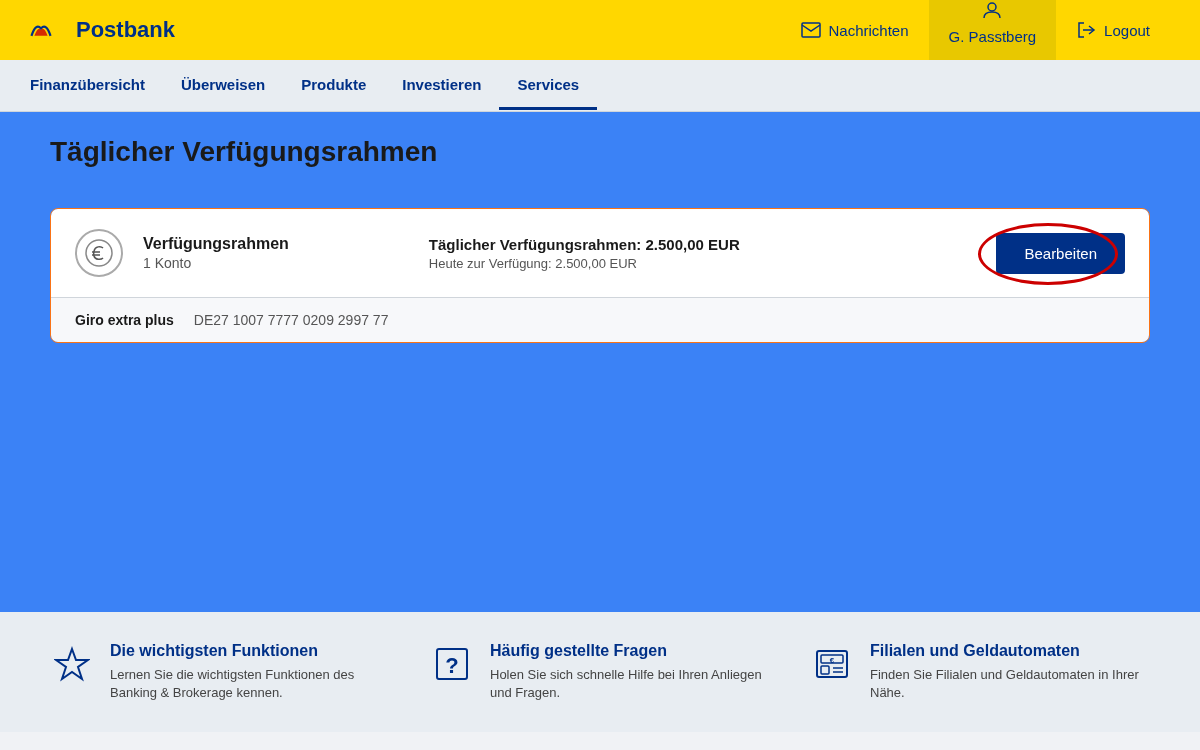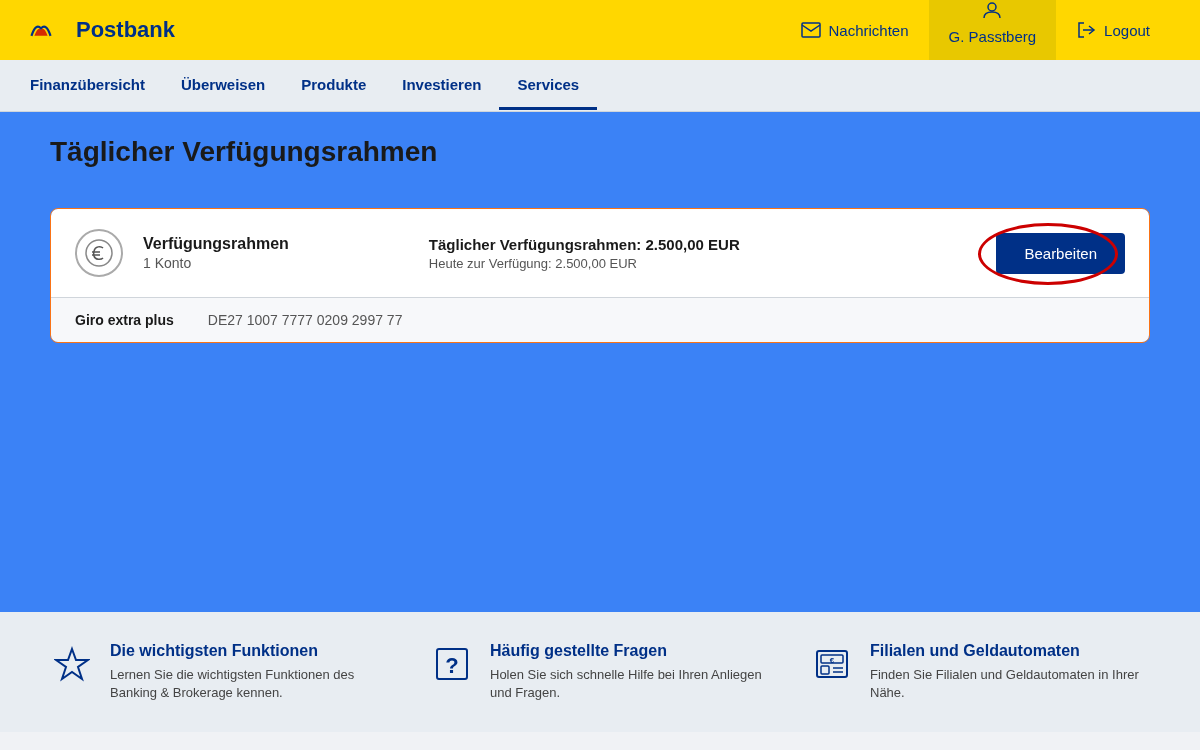--- a/index.html
+++ b/index.html
@@ -176,21 +176,21 @@
       pointer-events: none;
     }
 
     
     .card-account {
       background: #f7f8fa;
       padding: 14px 24px;
       border-top: 1px solid #d0d5db;
       display: flex;
       align-items: center;
-      gap: 34px;
+      gap: 20px;
     }
     .account-name {
       font-size: 14px;
       font-weight: bold;
       color: #1a1a1a;
     }
     .account-iban {
       font-size: 14px;
       color: #555;
     }

